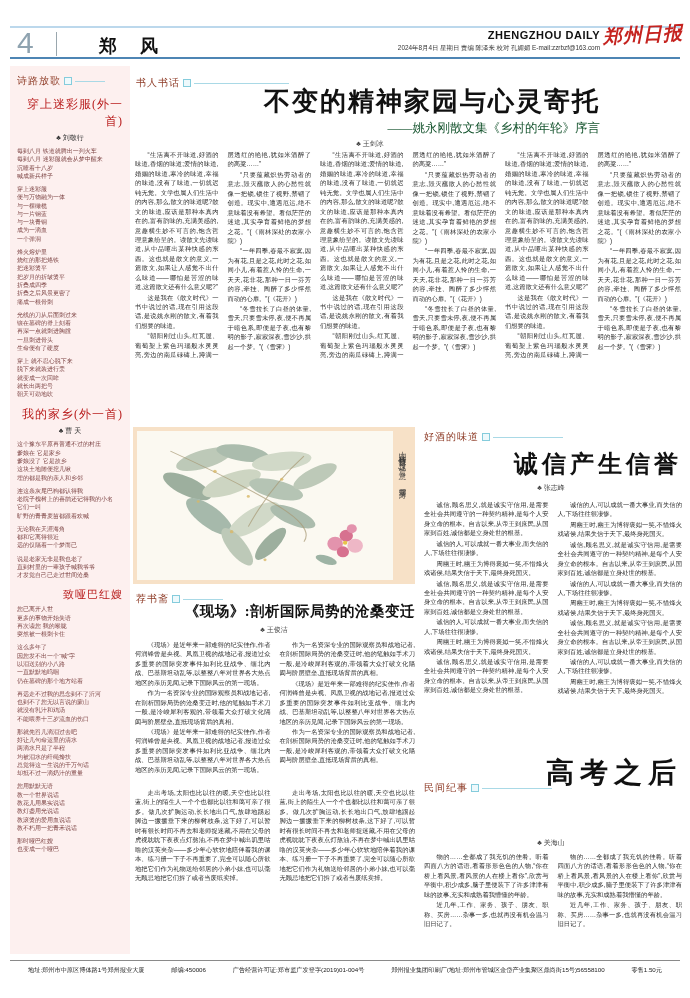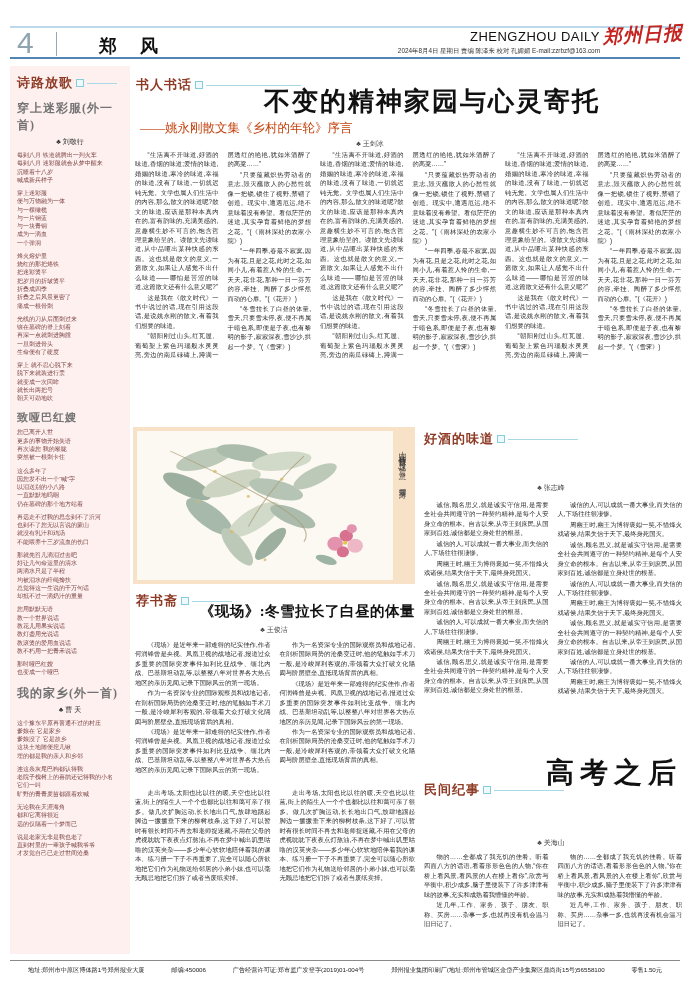--- a/index.html
+++ b/index.html
@@ -5,48 +5,48 @@
   html,body{margin:0;padding:0;background:#ffffff;}
   .page{position:relative;width:690px;height:998px;background:#fff;overflow:hidden;
         font-family:"Liberation Sans",sans-serif;color:#222;}
 
   
   .hdr-lightline{position:absolute;left:10px;right:10px;top:26px;height:2px;background:#bcd8ec;}
   .page-num{position:absolute;left:17px;top:26px;font-size:30px;color:#8fa3b0;font-weight:400;}
   .hdr-div{position:absolute;left:56px;top:32px;width:1px;height:24px;background:#9aa7ae;}
   .section-name{position:absolute;left:66px;top:34px;font-size:18px;font-weight:bold;letter-spacing:9px;color:#101010;margin-left:33px;}
   .hdr-right{position:absolute;right:90px;top:29px;text-align:right;}
-  .paper-en{font-size:13px;font-weight:normal;color:#101010;letter-spacing:.5px;}
+  .paper-en{font-size:11px;font-weight:bold;color:#101010;letter-spacing:.5px;}
   .date-line{font-size:6.4px;color:#333;margin-top:3px;}
   .logo-cn{position:absolute;right:6px;top:22px;width:82px;text-align:center;color:#c5231f;
            font-family:"Liberation Serif",serif;font-style:italic;font-weight:bold;font-size:19px;
            letter-spacing:1px;transform:rotate(-3deg);}
   .hdr-rule{position:absolute;left:10px;right:10px;top:57px;height:2px;background:#4e85b4;}
 
   
   .sec-label{position:absolute;display:flex;align-items:center;gap:3px;}
-  .sec-label .txt{font-size:13px;font-weight:bold;color:#8e3b26;letter-spacing:1px;white-space:nowrap;}
+  .sec-label .txt{font-size:10px;font-weight:normal;color:#8e3b26;letter-spacing:1px;white-space:nowrap;}
   .sec-label .box{width:6px;height:6px;border:1px solid #85ccdc;background:#eef9fc;flex:none;}
   .sec-label .ln{height:1px;background:#a9d9e6;}
 
   
   .sidebar{position:absolute;left:10px;top:66px;width:120px;height:888px;background:#fdf0ef;
            box-sizing:border-box;padding:8px 7px;overflow:hidden;}
   .sidebar .sec-label{position:static;margin-bottom:6px;}
-  .poem-title{font-family:"Liberation Serif",serif;font-size:12px;font-weight:700;color:#737373;
-              text-align:left;letter-spacing:1px;margin:8px 0 3px;}
+  .poem-title{font-family:"Liberation Serif",serif;font-size:12px;font-weight:400;color:#b91c1c;
+              text-align:right;letter-spacing:1px;margin:8px 0 3px;}
   .poem-title.small{font-size:11px;}
   .poem-byline{font-size:7px;color:#333;text-align:center;margin-bottom:4px;}
   .stanza{margin:0 0 5px;}
   .stanza .line{font-size:6px;line-height:1.38;color:#7d4444;}
 
   
   .headline{position:absolute;text-align:right;font-family:"Liberation Serif",serif;
             font-weight:700;color:#111;}
-  .subtitle{position:absolute;text-align:left;font-family:"Liberation Serif",serif;color:#c2410c;}
+  .subtitle{position:absolute;text-align:right;font-family:"Liberation Serif",serif;color:#14532d;}
   .byline{position:absolute;text-align:center;font-size:7px;color:#444;}
   .body-cols{position:absolute;overflow:hidden;text-align:justify;color:#2a2a2a;
              font-size:6.3px;line-height:1.5;column-gap:9px;}
   .body-cols p{margin:0 0 1px;text-indent:2em;}
 
   .main-body{left:135px;top:150px;width:546px;height:272px;column-count:6;}
   .book-body{left:135px;top:640px;width:280px;height:142px;column-count:2;}
   .life-body{left:424px;top:500px;width:258px;height:282px;column-count:2;}
   .folk-left{left:135px;top:788px;width:280px;height:164px;column-count:2;}
   .folk-right{left:424px;top:852px;width:258px;height:100px;column-count:2;}
@@ -125,20 +125,50 @@
             <div class="line">穿上 就不忍心脱下来</div>
             <div class="line">脱下来就装进行囊</div>
             <div class="line">就变成一次回眸</div>
             <div class="line">就长出两把号</div>
             <div class="line">朝天可劲地吹</div>
           </div>
         </div>
     </div>
 
     <div class="poem">
+      <div class="poem-title">我的家乡(外一首)</div>
+      <div class="poem-byline">♣ 曹 天</div>
+      <div>
+          <div class="stanza">
+            <div class="line">这个豫东平原再普通不过的村庄</div>
+            <div class="line">爹娘在 它是家乡</div>
+            <div class="line">爹娘没了 它是故乡</div>
+            <div class="line">这块土地随便挖几锹</div>
+            <div class="line">埋的都是我的亲人和乡邻</div>
+          </div>
+          <div class="stanza">
+            <div class="line">连这条灰尾巴狗都认得我</div>
+            <div class="line">老院子槐树上的喜鹊还记得我的小名</div>
+            <div class="line">它们一叫</div>
+            <div class="line">旷野的青青麦苗都跟着欢喊</div>
+          </div>
+          <div class="stanza">
+            <div class="line">无论我在天涯海角</div>
+            <div class="line">都和它离得很近</div>
+            <div class="line">远的仅隔着一个梦而已</div>
+          </div>
+          <div class="stanza">
+            <div class="line">说是老家无非是我也老了</div>
+            <div class="line">直到村里的一辈孩子喊我爷爷</div>
+            <div class="line">才发觉自己已走过世间沧桑</div>
+          </div>
+        </div>
+    </div>
+
+    <div class="poem">
       <div class="poem-title small">致哑巴红嫂</div>
       <div>
           <div class="stanza">
             <div class="line">您已离开人世</div>
             <div class="line">更多的事物开始失语</div>
             <div class="line">再次读您 我的喉咙</div>
             <div class="line">突然被一根刺卡住</div>
           </div>
           <div class="stanza">
             <div class="line">这么多年了</div>
@@ -165,50 +195,20 @@
             <div class="line">您用默默无语</div>
             <div class="line">教一个世界说话</div>
             <div class="line">教花儿用果实说话</div>
             <div class="line">教灯盏用光说话</div>
             <div class="line">教滚烫的爱用血说话</div>
             <div class="line">教不朽用一把青禾说话</div>
           </div>
           <div class="stanza">
             <div class="line">那时哑巴红嫂</div>
             <div class="line">也变成一个哑巴</div>
-          </div>
-        </div>
-    </div>
-
-    <div class="poem">
-      <div class="poem-title">我的家乡(外一首)</div>
-      <div class="poem-byline">♣ 曹 天</div>
-      <div>
-          <div class="stanza">
-            <div class="line">这个豫东平原再普通不过的村庄</div>
-            <div class="line">爹娘在 它是家乡</div>
-            <div class="line">爹娘没了 它是故乡</div>
-            <div class="line">这块土地随便挖几锹</div>
-            <div class="line">埋的都是我的亲人和乡邻</div>
-          </div>
-          <div class="stanza">
-            <div class="line">连这条灰尾巴狗都认得我</div>
-            <div class="line">老院子槐树上的喜鹊还记得我的小名</div>
-            <div class="line">它们一叫</div>
-            <div class="line">旷野的青青麦苗都跟着欢喊</div>
-          </div>
-          <div class="stanza">
-            <div class="line">无论我在天涯海角</div>
-            <div class="line">都和它离得很近</div>
-            <div class="line">远的仅隔着一个梦而已</div>
-          </div>
-          <div class="stanza">
-            <div class="line">说是老家无非是我也老了</div>
-            <div class="line">直到村里的一辈孩子喊我爷爷</div>
-            <div class="line">才发觉自己已走过世间沧桑</div>
           </div>
         </div>
     </div>
 
   </div>
 
   <div class="sec-label" style="left:136px;top:76px">
     <span class="txt">书人书话</span>
     <span class="box"></span>
     <span class="ln" style="width:95px"></span>
@@ -279,36 +279,37 @@
       </svg>
     </div>
     <div class="painting-caption">山花枝枝原可迷(写意)　郑雪涛</div>
   </div>
 
   <div class="sec-label" style="left:136px;top:592px">
     <span class="txt">荐书斋</span>
     <span class="box"></span>
     <span class="ln" style="width:40px"></span>
   </div>
-  <div class="headline" style="left:133px;top:602px;width:282px;font-size:14.5px;letter-spacing:.5px">《现场》:冬雪拉长了白昼的体量</div>
+  <div class="headline" style="left:133px;top:602px;width:282px;font-size:14.5px;letter-spacing:.5px">《现场》:剖析国际局势的沧桑变迁</div>
   <div class="byline" style="left:133px;top:625px;width:282px">♣ 王俊洁</div>
   <div class="body-cols book-body">
       <p>《现场》是近年来一部难得的纪实佳作,作者何润锋曾是央视、凤凰卫视的战地记者,报道过众多重要的国际突发事件如利比亚战争、缅北内战、巴基斯坦动乱等,以整整八年对世界各大热点地区的亲历见闻,记录下国际风云的第一现场。</p>
       <p>作为一名资深专业的国际观察员和战地记者,在剖析国际局势的沧桑变迁时,他的笔触如手术刀一般,是冷峻犀利客观的,带领着大众打破文化隔阂与阶层壁垒,直抵现场背后的真相。</p>
       <p>《现场》是近年来一部难得的纪实佳作,作者何润锋曾是央视、凤凰卫视的战地记者,报道过众多重要的国际突发事件如利比亚战争、缅北内战、巴基斯坦动乱等,以整整八年对世界各大热点地区的亲历见闻,记录下国际风云的第一现场。</p>
       <p>作为一名资深专业的国际观察员和战地记者,在剖析国际局势的沧桑变迁时,他的笔触如手术刀一般,是冷峻犀利客观的,带领着大众打破文化隔阂与阶层壁垒,直抵现场背后的真相。</p>
       <p>《现场》是近年来一部难得的纪实佳作,作者何润锋曾是央视、凤凰卫视的战地记者,报道过众多重要的国际突发事件如利比亚战争、缅北内战、巴基斯坦动乱等,以整整八年对世界各大热点地区的亲历见闻,记录下国际风云的第一现场。</p>
       <p>作为一名资深专业的国际观察员和战地记者,在剖析国际局势的沧桑变迁时,他的笔触如手术刀一般,是冷峻犀利客观的,带领着大众打破文化隔阂与阶层壁垒,直抵现场背后的真相。</p>
     </div>
 
   <div class="sec-label" style="left:424px;top:430px">
     <span class="txt">好酒的味道</span>
     <span class="box"></span>
     <span class="ln" style="width:70px"></span>
   </div>
+  <div class="headline" style="left:420px;top:448px;width:262px;font-size:24px;letter-spacing:4px">诚信产生信誉</div>
   <div class="byline" style="left:420px;top:483px;width:262px">♣ 张志峰</div>
   <div class="body-cols life-body">
       <p>诚信,顾名思义,就是诚实守信用,是需要全社会共同遵守的一种契约精神,是每个人安身立命的根本。自古以来,从帝王到庶民,从国家到百姓,诚信都是立身处世的根基。</p>
       <p>诚信的人,可以成就一番大事业,而失信的人,下场往往很凄惨。</p>
       <p>周幽王时,幽王为博得褒姒一笑,不惜烽火戏诸侯,结果失信于天下,最终身死国灭。</p>
       <p>诚信,顾名思义,就是诚实守信用,是需要全社会共同遵守的一种契约精神,是每个人安身立命的根本。自古以来,从帝王到庶民,从国家到百姓,诚信都是立身处世的根基。</p>
       <p>诚信的人,可以成就一番大事业,而失信的人,下场往往很凄惨。</p>
       <p>周幽王时,幽王为博得褒姒一笑,不惜烽火戏诸侯,结果失信于天下,最终身死国灭。</p>
       <p>诚信,顾名思义,就是诚实守信用,是需要全社会共同遵守的一种契约精神,是每个人安身立命的根本。自古以来,从帝王到庶民,从国家到百姓,诚信都是立身处世的根基。</p>
       <p>诚信的人,可以成就一番大事业,而失信的人,下场往往很凄惨。</p>

